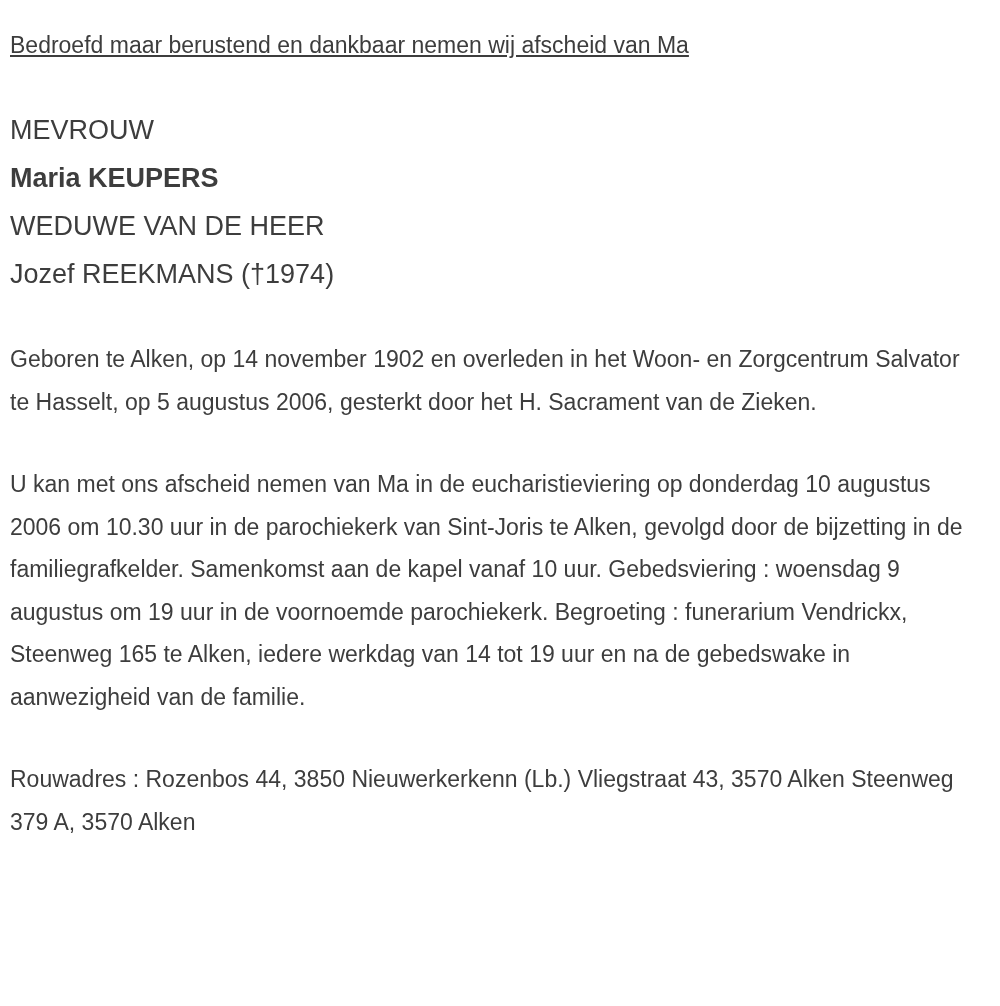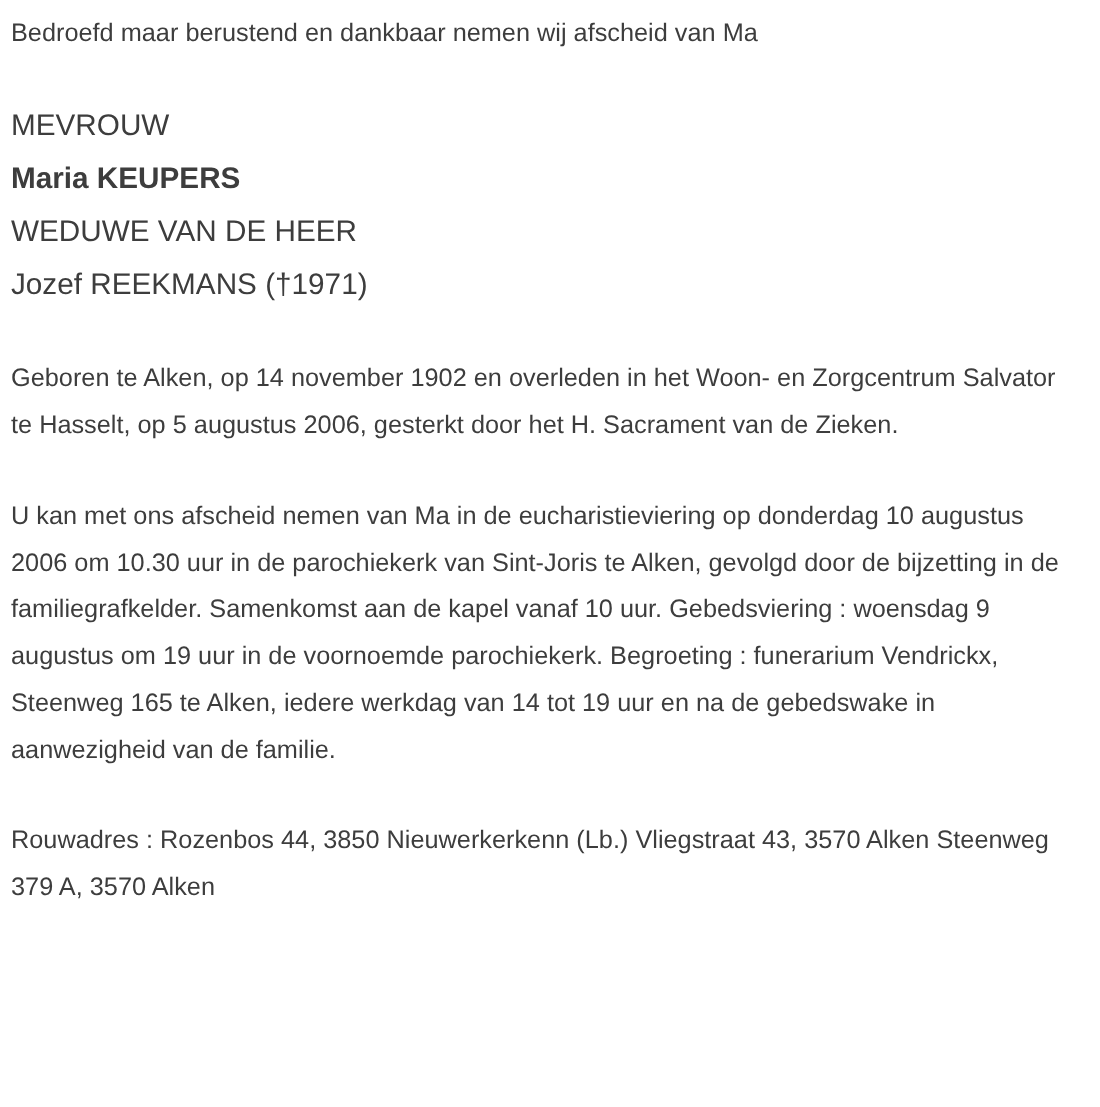--- a/index.html
+++ b/index.html
@@ -14,21 +14,22 @@
     font-family: "Liberation Sans", sans-serif;
     color: #3d3d3d;
     padding: 6px 24px 0 10px;
     overflow: hidden;
   }
   .line {
     font-size: 23px;
     line-height: 42px;
   }
   .intro {
-    margin: 2px 0 0 0;
+    margin: 18px 0 0 0;
+    text-decoration: underline;
   }
   .header-block {
     margin-top: 40px;
   }
   .header-line {
     font-size: 27px;
     line-height: 48px;
   }
   .name-line {
     font-weight: 700;
@@ -43,21 +44,21 @@
 <body>
 
 <div>
 
   <div class="line intro">Bedroefd maar berustend en dankbaar nemen wij afscheid van Ma</div>
 
   <div class="header-block">
     <div class="header-line">MEVROUW</div>
     <div class="header-line name-line">Maria KEUPERS</div>
     <div class="header-line">WEDUWE VAN DE HEER</div>
-    <div class="header-line">Jozef REEKMANS (†1971)</div>
+    <div class="header-line">Jozef REEKMANS (†1974)</div>
   </div>
 
   <div class="paragraph">Geboren te Alken, op 14 november 1902 en overleden in het Woon- en Zorgcentrum Salvator te Hasselt, op 5 augustus 2006, gesterkt door het H. Sacrament van de Zieken.</div>
 
   <div class="paragraph">U kan met ons afscheid nemen van Ma in de eucharistieviering op donderdag 10 augustus 2006 om 10.30 uur in de parochiekerk van Sint-Joris te Alken, gevolgd door de bijzetting in de familiegrafkelder. Samenkomst aan de kapel vanaf 10 uur. Gebedsviering : woensdag 9 augustus om 19 uur in de voornoemde parochiekerk. Begroeting : funerarium Vendrickx, Steenweg 165 te Alken, iedere werkdag van 14 tot 19 uur en na de gebedswake in aanwezigheid van de familie.</div>
 
   <div class="paragraph">Rouwadres : Rozenbos 44, 3850 Nieuwerkerkenn (Lb.) Vliegstraat 43, 3570 Alken Steenweg 379 A, 3570 Alken</div>
 
 
 </div>

